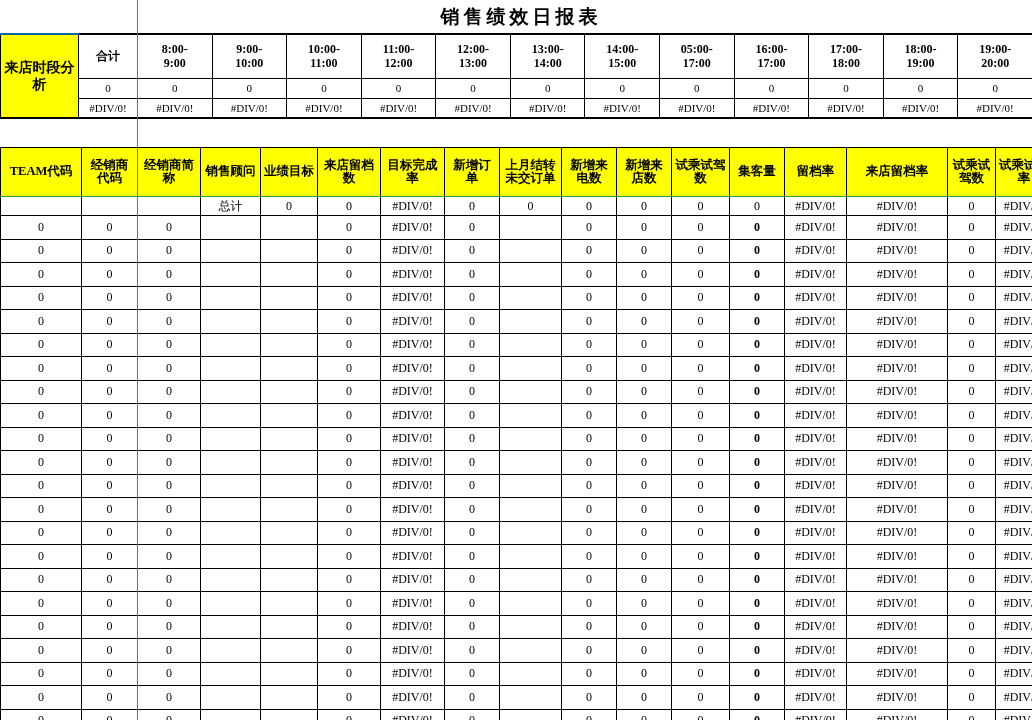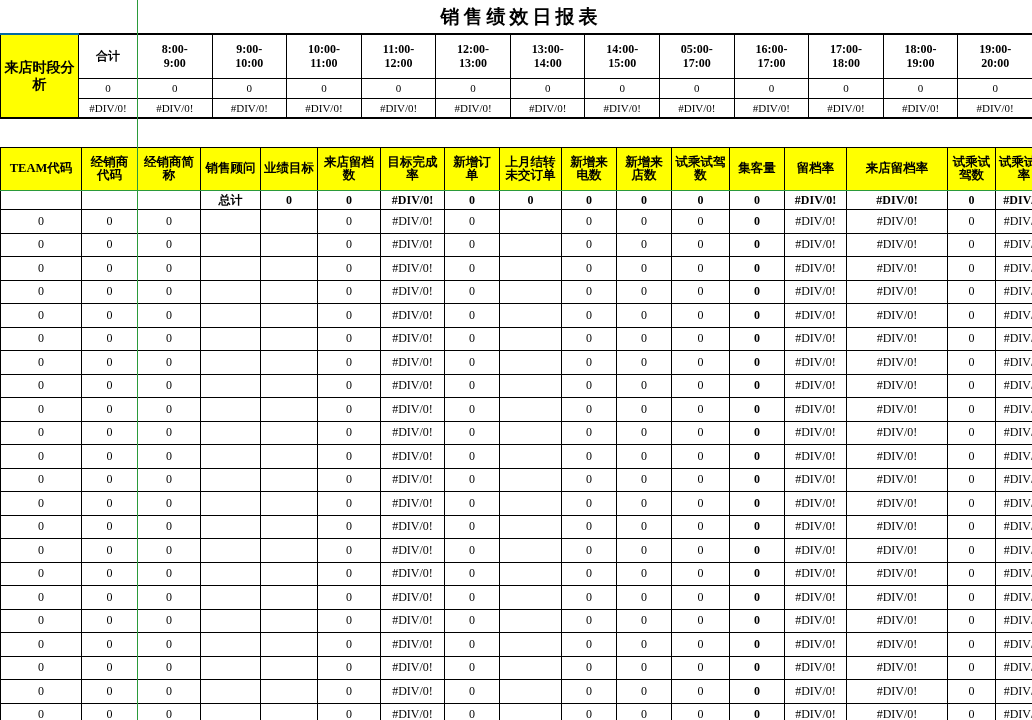--- a/index.html
+++ b/index.html
@@ -104,27 +104,27 @@
     text-align: center;
     vertical-align: middle;
     overflow: hidden;
     white-space: normal;
   }
   table.main th {
     background: #ffff00;
     font-weight: bold;
     font-size: 12.5px;
     line-height: 1.08;
-    height: 43px;
+    height: 49px;
     font-family: "Liberation Serif", "DejaVu Serif", serif;
     border-bottom: 1px solid #2a9a3a;
   }
   table.main tr.total-row td {
     height: 19px;
-    font-weight: bold;
+    font-weight: normal;
     font-size: 12px;
     text-align: center;
   }
   table.main tr.data-row td {
     height: 23.5px;
     font-size: 12px;
   }
   table.main td.b { font-weight: bold; }
 </style>
 </head>

